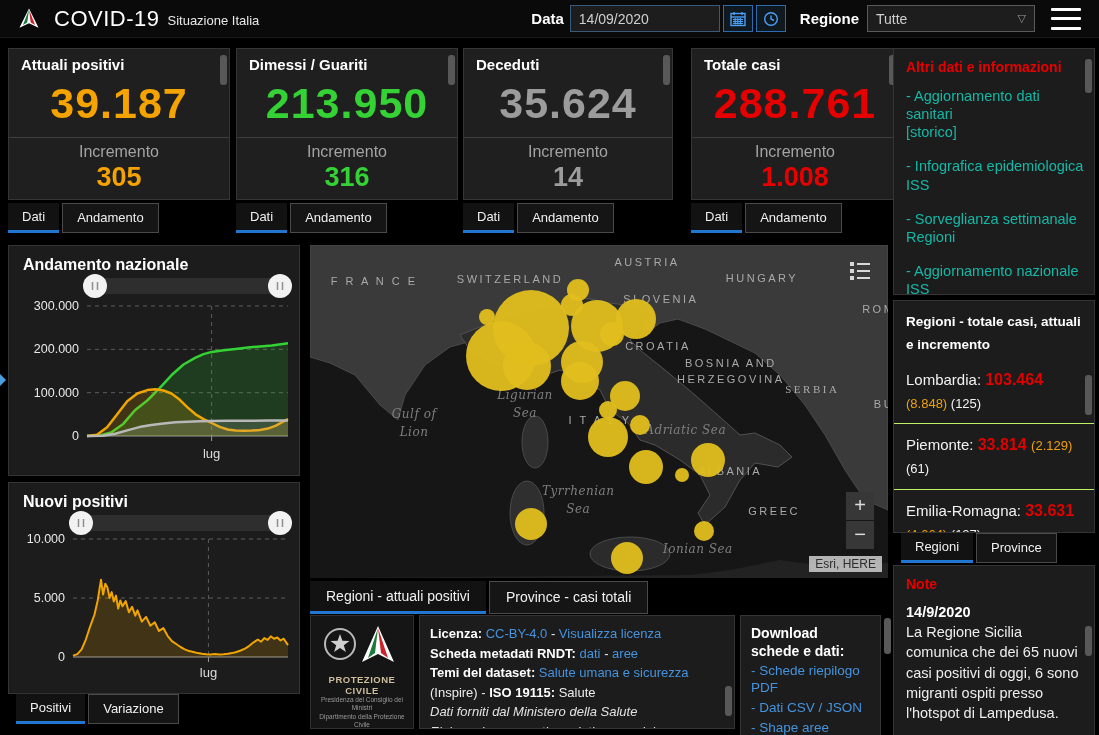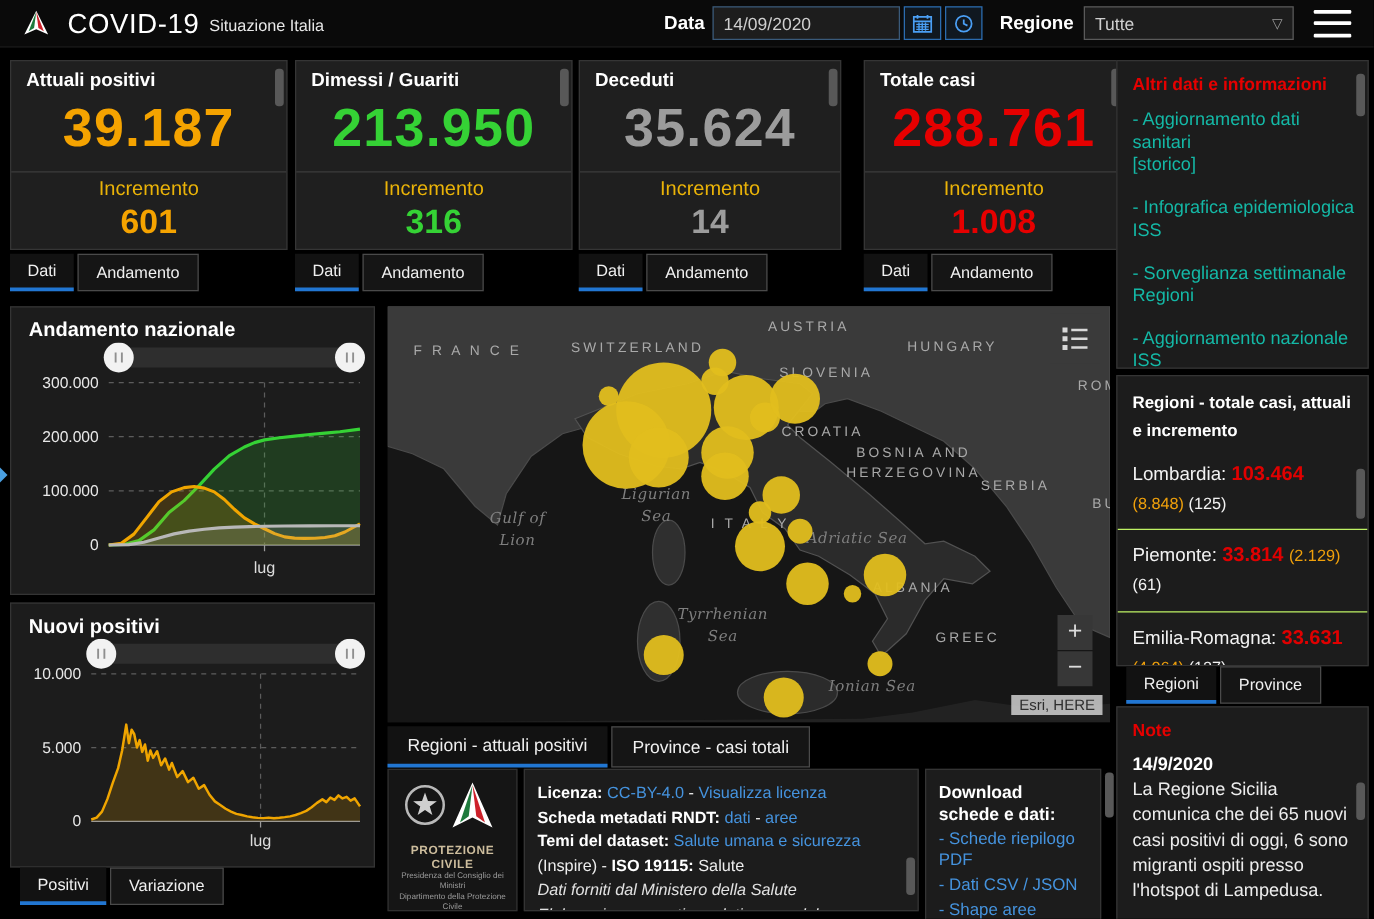--- a/index.html
+++ b/index.html
@@ -27,21 +27,21 @@
   #region-chevron { color:#9a9a9a; font-size:11px; }
   #menu-btn { width:30px; height:22px; margin:0 18px 0 16px; display:flex; flex-direction:column;
     justify-content:space-between; cursor:pointer; }
   #menu-btn i { display:block; height:3px; background:#fff; border-radius:1px; }
 
   
   .card { background:#1f1f1f; border:1px solid #353535; position:absolute; top:48px; height:152px; }
   .card-title { color:#fff; font-weight:700; font-size:15px; padding:7px 12px 0 12px; }
   .card-value { font-size:43px; font-weight:700; text-align:center; letter-spacing:1px; margin-top:6px; }
   .card-split { border-top:1px solid #3d3d3d; margin-top:9px; }
-  .card-inc-label { color:#eab308; font-size:16px; text-align:center; margin-top:5px; }
+  .card-inc-label { color:#a3a3a3; font-size:16px; text-align:center; margin-top:5px; }
   .card-inc-value { font-size:27px; font-weight:700; text-align:center; margin-top:1px; }
   .vthumb { position:absolute; width:7px; border-radius:3px; background:#585858; }
   .tabrow { position:absolute; top:203px; display:flex; }
   .tab { font-size:13px; color:#f0f0f0; padding:6px 14px; background:#151515;
     border:1px solid #4a4a4a; margin-right:3px; cursor:pointer; white-space:nowrap; }
   .tab.active { border:none; border-bottom:3px solid #2176d2; background:#121212; }
 
   
   .panel { position:absolute; background:#1c1c1c; border:1px solid #343434; }
   .panel-title-red { color:#e50000; font-weight:700; font-size:14px; padding:10px 12px 4px 12px; }
@@ -149,21 +149,21 @@
       <i></i>
     </div>
   </div>
 
   <div id="cards">
       <div class="card" style="left: 8px; width: 222px;">
         <div class="card-title">Attuali positivi</div>
         <div class="card-value" style="color: rgb(245, 163, 0);">39.187</div>
         <div class="card-split"></div>
         <div class="card-inc-label">Incremento</div>
-        <div class="card-inc-value" style="color: rgb(245, 163, 0);">601</div>
+        <div class="card-inc-value" style="color: rgb(245, 163, 0);">305</div>
         <div class="vthumb" style="right:2px; top:6px; height:30px;"></div>
       </div>
       <div class="tabrow" style="left: 8px;">
         <div class="tab active">Dati</div>
         <div class="tab">Andamento</div>
       </div>
       <div class="card" style="left: 236px; width: 222px;">
         <div class="card-title">Dimessi / Guariti</div>
         <div class="card-value" style="color: rgb(53, 210, 53);">213.950</div>
         <div class="card-split"></div>
@@ -318,21 +318,21 @@
     </svg>
     <div>
         <div class="map-label" style="left: 11.1%; top: 10.8%;">F R A N C E</div>
         <div class="map-label" style="left: 34.6%; top: 10.2%;">SWITZERLAND</div>
         <div class="map-label" style="left: 58.3%; top: 5.1%;">AUSTRIA</div>
         <div class="map-label" style="left: 60.7%; top: 16.2%;">SLOVENIA</div>
         <div class="map-label" style="left: 78.2%; top: 9.9%;">HUNGARY</div>
         <div class="map-label" style="left: 60.2%; top: 30.3%;">CROATIA</div>
         <div class="map-label" style="left: 72.8%; top: 37.8%;">BOSNIA AND
 HERZEGOVINA</div>
-        <div class="map-label" style="left: 86.9%; top: 43.2%;">SERBIA</div>
+        <div class="map-label" style="left: 86.9%; top: 43.2%; font-family: Liberation Serif, serif;">SERBIA</div>
         <div class="map-label" style="left: 98.4%; top: 19.2%;">ROM</div>
         <div class="map-label" style="left: 99.3%; top: 47.7%;">BU</div>
         <div class="map-label" style="left: 72.7%; top: 67.9%;">ALBANIA</div>
         <div class="map-label" style="left: 80.3%; top: 79.9%;">GREEC</div>
         <div class="map-label" style="left: 50.2%; top: 52.6%;">I T A L Y</div>
         <div class="map-label sea" style="left: 37.2%; top: 47.7%;">Ligurian
 Sea</div>
         <div class="map-label sea" style="left: 18%; top: 53.5%;">Gulf of
 Lion</div>
         <div class="map-label sea" style="left: 65%; top: 55.6%;">Adriatic Sea</div>

